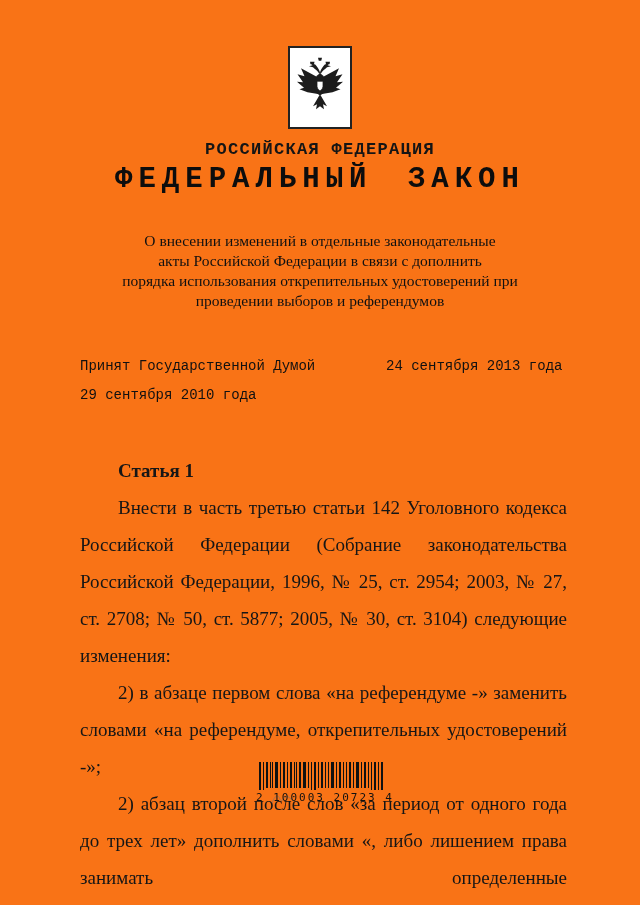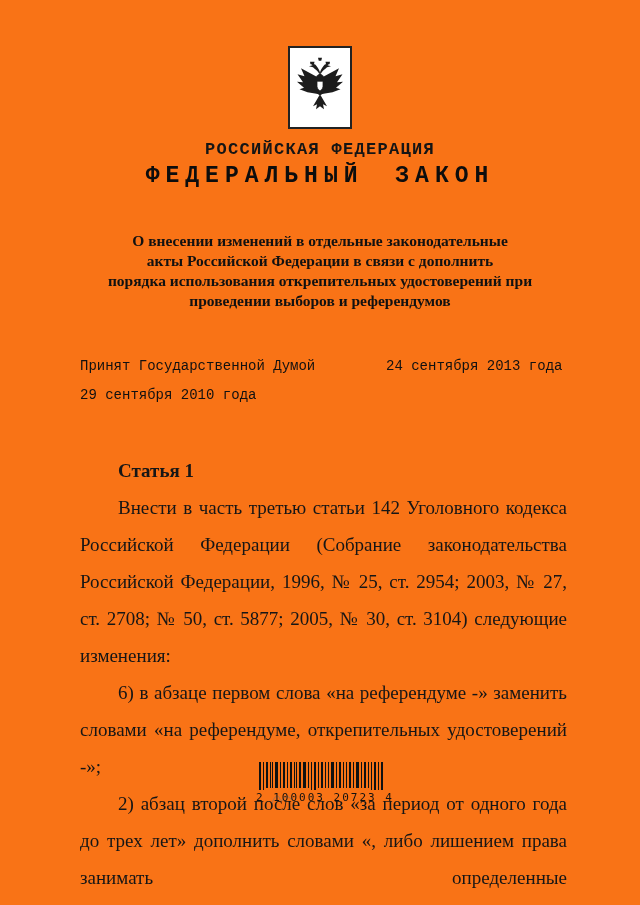--- a/index.html
+++ b/index.html
@@ -32,31 +32,31 @@
     font-family: "Liberation Mono", monospace;
     font-size: 17px; font-weight: 600;
     letter-spacing: 1.3px;
     color: #151515;
     white-space: nowrap;
   }
   .doc-type {
     position: absolute; top: 163px; left: 0; width: 100%;
     text-align: center;
     font-family: "Liberation Mono", monospace;
-    font-size: 23px; font-weight: 700;
+    font-size: 29px; font-weight: 700;
     letter-spacing: 6px; word-spacing: 12px;
     color: #0d0d0d;
     white-space: nowrap;
   }
 
   
   .law-title {
     position: absolute; top: 231px; left: 0; width: 100%;
     text-align: center;
-    font-size: 15.5px; font-weight: 700;
+    font-size: 15.5px; font-weight: 400;
     line-height: 20px;
     color: #111;
   }
 
   
   .adoption-block {
     position: absolute; top: 351px; left: 80px; width: 487px;
     font-family: "Liberation Mono", monospace;
     font-size: 14px;
     color: #111;
@@ -143,21 +143,21 @@
       <span class="adoption-date">24 сентября 2013 года</span>
     </div>
     <div class="adoption-row">
       <span class="adoption-date">29 сентября 2010 года</span>
     </div>
   </div>
 
   <div class="body-text">
     <p class="article-heading">Статья 1</p>
     <p class="para">Внести в часть третью статьи 142 Уголовного кодекса Российской Федерации (Собрание законодательства Российской Федерации, 1996, № 25, ст. 2954; 2003, № 27, ст. 2708; № 50, ст. 5877; 2005, № 30, ст. 3104) следующие изменения:</p>
-    <p class="para">6) в абзаце первом слова «на референдуме -» заменить словами «на референдуме, открепительных удостоверений -»;</p>
+    <p class="para">2) в абзаце первом слова «на референдуме -» заменить словами «на референдуме, открепительных удостоверений -»;</p>
     <p class="para stretch">2) абзац второй после слов «за период от одного года до трех лет» дополнить словами «, либо лишением права занимать определенные</p>
   </div>
 
   <div class="hand-mark">
     <svg width="26" height="14" viewBox="0 0 26 14" aria-hidden="true">
       <path d="M2 11 C5 3 8 2 10 7 C12 12 14 4 17 4 L24 9" fill="none" stroke="#777" stroke-width="1"></path>
     </svg>
   </div>
 
   <div class="barcode">

